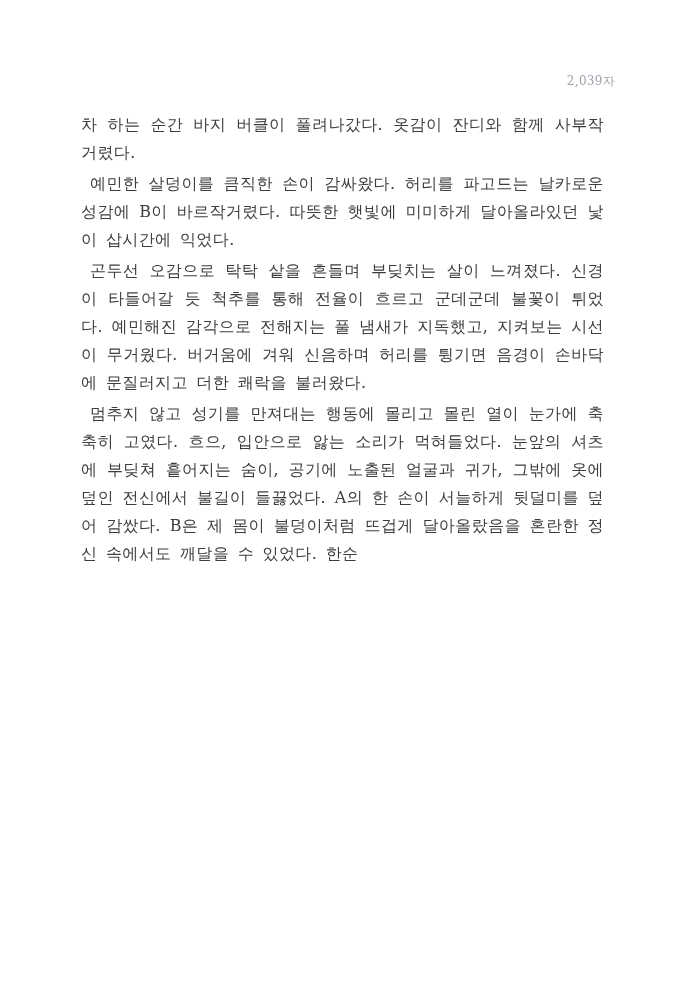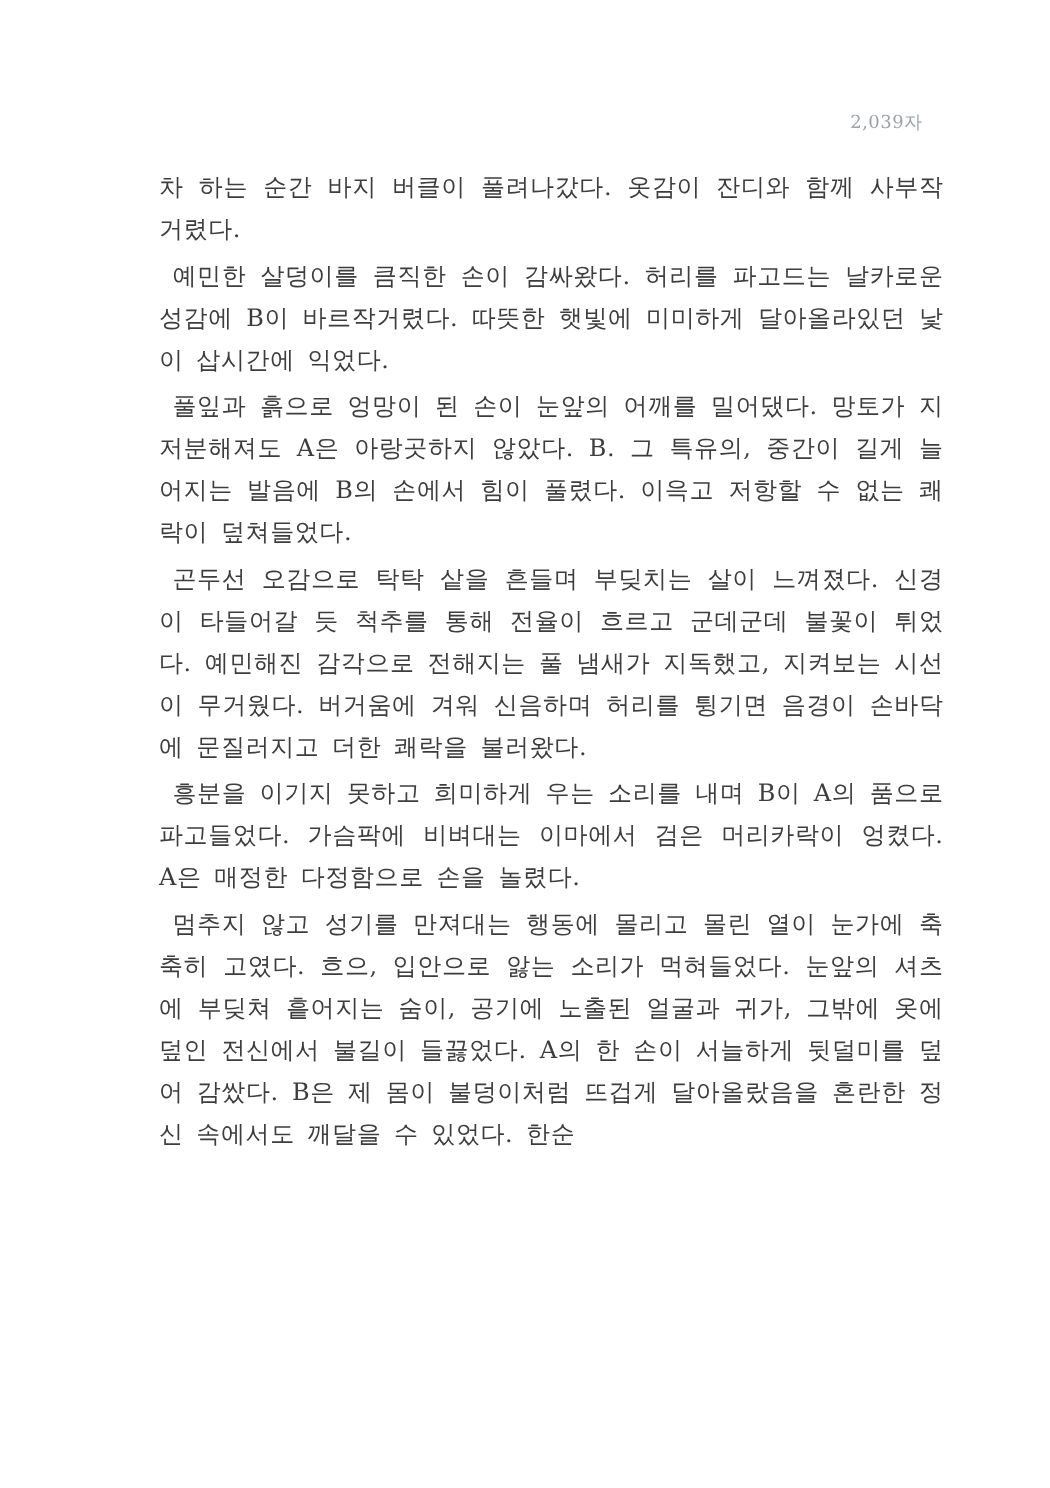--- a/index.html
+++ b/index.html
@@ -28,21 +28,21 @@
     right:85px;
     font-size:12px;
     line-height:20px;
     color:var(--counter-color);
     font-family:"DejaVu Serif","Liberation Serif",serif;
     letter-spacing:0.3px;
   }
   .manuscript{
     position:absolute;
     top:111px;
-    left:106px;
+    left:81px;
     width:523px;
     color:var(--text-color);
   }
   .manuscript p.para{
     margin:0 0 3px 0;
     font-size:16px;
     line-height:28px;
     text-align:justify;
     text-justify:inter-word;
     letter-spacing:0.4px;
@@ -55,18 +55,16 @@
 </style>
 </head>
 <body>
 
 <div class="page">
   <div class="char-counter">2,039자</div>
 
   <div class="manuscript">
       <p class="para">차 하는 순간 바지 버클이 풀려나갔다. 옷감이 잔디와 함께 사부작거렸다.</p>
       <p class="para indent">예민한 살덩이를 큼직한 손이 감싸왔다. 허리를 파고드는 날카로운 성감에 B이 바르작거렸다. 따뜻한 햇빛에 미미하게 달아올라있던 낯이 삽시간에 익었다.</p>
-      <p class="para indent">풀잎과 흙으로 엉망이 된 손이 눈앞의 어깨를 밀어댔다. 망토가 지저분해져도 A은 아랑곳하지 않았다. B. 그 특유의, 중간이 길게 늘어지는 발음에 B의 손에서 힘이 풀렸다. 이윽고 저항할 수 없는 쾌락이 덮쳐들었다.</p>
       <p class="para indent">곤두선 오감으로 탁탁 샅을 흔들며 부딪치는 살이 느껴졌다. 신경이 타들어갈 듯 척추를 통해 전율이 흐르고 군데군데 불꽃이 튀었다. 예민해진 감각으로 전해지는 풀 냄새가 지독했고, 지켜보는 시선이 무거웠다. 버거움에 겨워 신음하며 허리를 튕기면 음경이 손바닥에 문질러지고 더한 쾌락을 불러왔다.</p>
-      <p class="para indent">흥분을 이기지 못하고 희미하게 우는 소리를 내며 B이 A의 품으로 파고들었다. 가슴팍에 비벼대는 이마에서 검은 머리카락이 엉켰다. A은 매정한 다정함으로 손을 놀렸다.</p>
       <p class="para indent">멈추지 않고 성기를 만져대는 행동에 몰리고 몰린 열이 눈가에 축축히 고였다. 흐으, 입안으로 앓는 소리가 먹혀들었다. 눈앞의 셔츠에 부딪쳐 흩어지는 숨이, 공기에 노출된 얼굴과 귀가, 그밖에 옷에 덮인 전신에서 불길이 들끓었다. A의 한 손이 서늘하게 뒷덜미를 덮어 감쌌다. B은 제 몸이 불덩이처럼 뜨겁게 달아올랐음을 혼란한 정신 속에서도 깨달을 수 있었다. 한순</p>
     </div>
 </div>
 
 </body></html>

